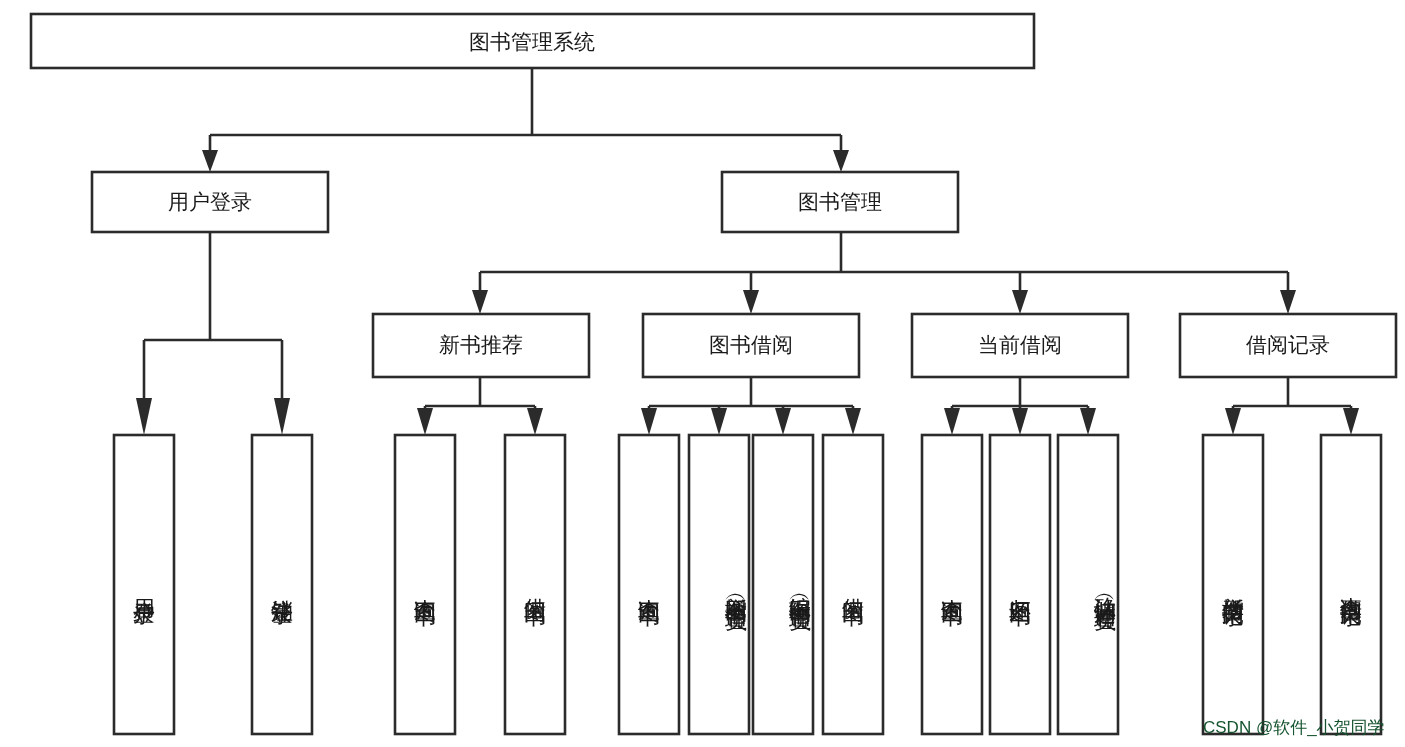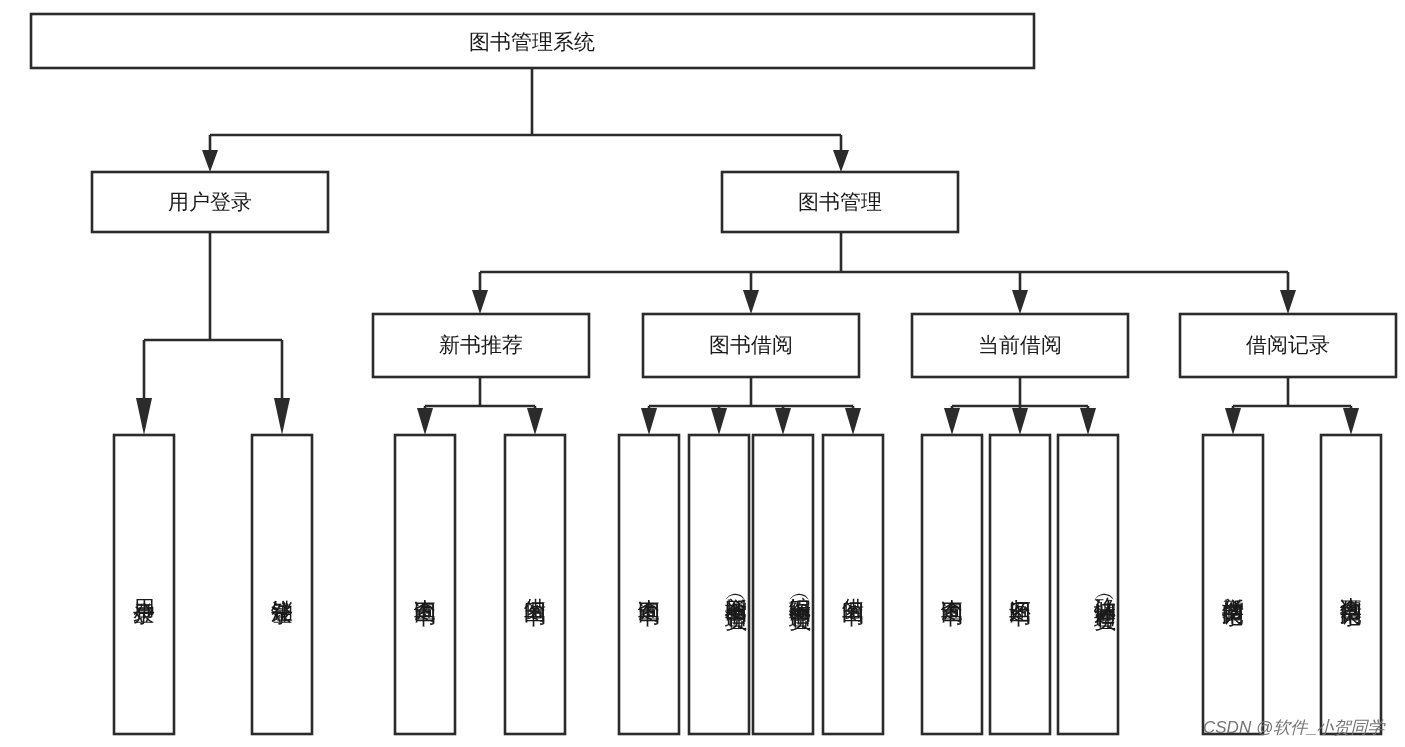--- a/index.html
+++ b/index.html
@@ -62,25 +62,24 @@
     align-items: center;
     justify-content: center;
     text-align: center;
     white-space: nowrap;
     pointer-events: none;
   }
   .watermark {
     position: absolute;
     font-family: "Liberation Sans", "DejaVu Sans", sans-serif;
     font-size: 17px;
-    color: #737373;
+    color: #14532d;
     white-space: nowrap;
     left: 1192px;
     top: 716px;
-    font-style: italic;
   }
 </style>
 </head>
 <body>
 
 <div id="diagram-root">
 
   <svg class="flow" viewBox="0 0 1405 747" xmlns="http://www.w3.org/2000/svg">
 
     <g>

